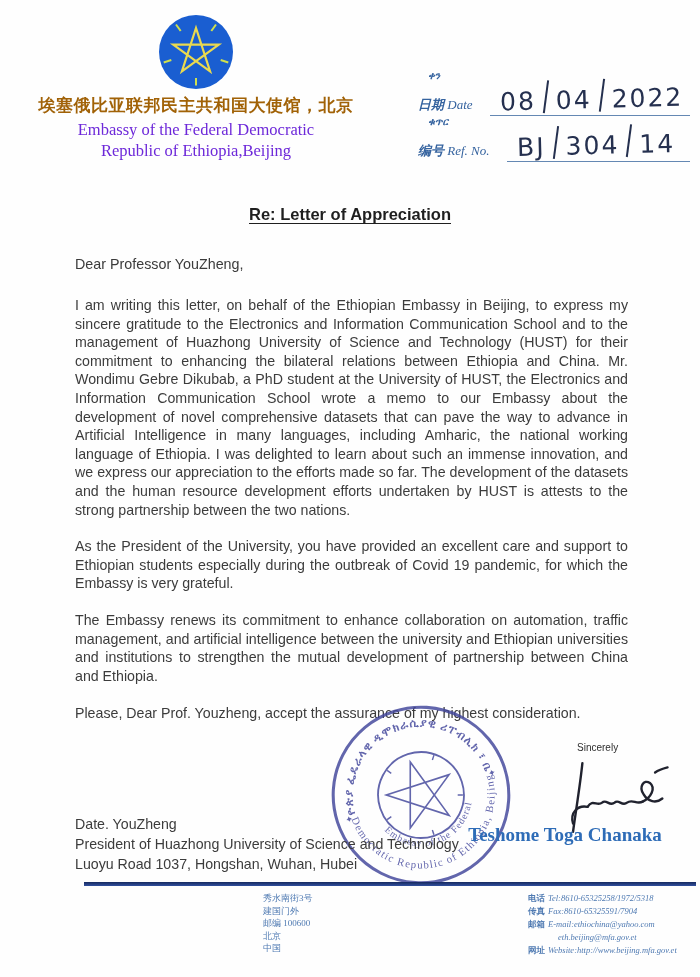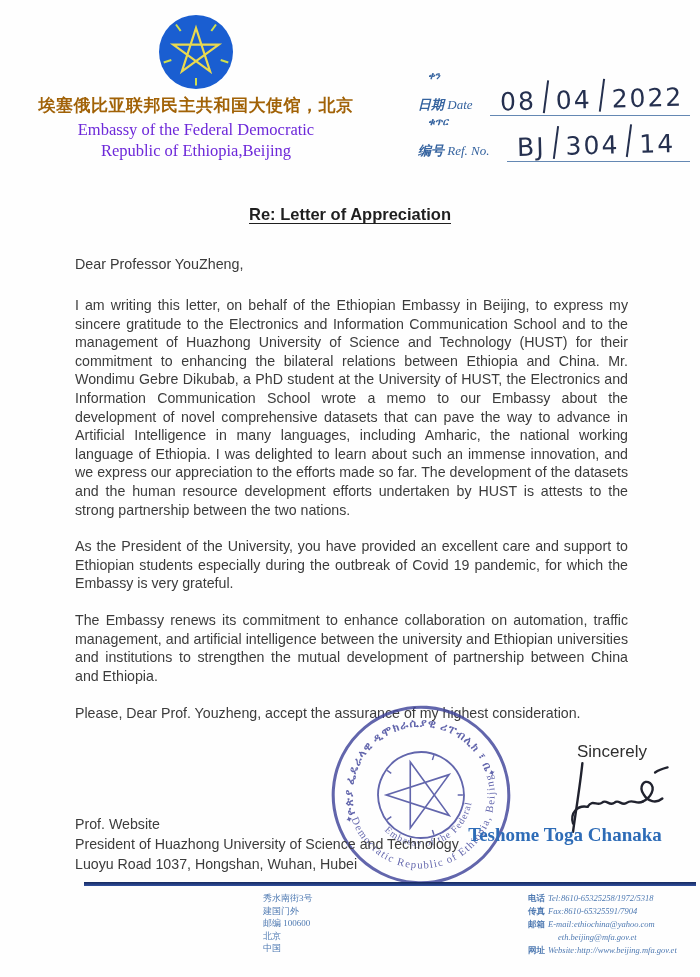--- a/index.html
+++ b/index.html
@@ -34,21 +34,21 @@
   .subject span{text-decoration:underline;text-underline-offset:3px;}
   .salutation{position:absolute;top:256px;left:75px;font-size:14.3px;}
   .body-par{position:absolute;left:75px;width:553px;text-align:justify;
     font-size:14.2px;line-height:18.6px;color:#3c3c3c;}
   .p1{top:296px;} .p2{top:537px;} .p3{top:611px;}
   .closing{top:704px;text-align:left;}
   
   .stamp{position:absolute;left:324px;top:698px;width:194px;height:194px;
     transform:rotate(-18deg);opacity:0.82;pointer-events:none;}
   
-  .sincerely{position:absolute;top:742px;left:577px;font-size:17px;color:#2e2e2e;}
+  .sincerely{position:absolute;top:742px;left:577px;font-size:10px;color:#2e2e2e;}
   .sig-svg{position:absolute;left:545px;top:758px;width:135px;height:80px;}
   .amb-block{position:absolute;left:443px;top:824px;width:244px;text-align:center;
     font-family:"Liberation Serif",serif;color:#2e6cb7;}
   .amb-name{font-size:19px;font-weight:bold;white-space:nowrap;}
   .amb-title{font-size:17px;margin-top:3px;}
   
   .recipient{position:absolute;left:75px;top:814px;font-size:14.2px;line-height:20px;color:#3c3c3c;}
   
   .footer-divider{position:absolute;left:84px;right:4px;top:882px;height:3.5px;
     background:linear-gradient(#16295f,#32509e);}
@@ -159,21 +159,21 @@
         <path d="M106,13 C110,10 114,9 118,8"></path>
       </g>
     </svg>
   </div>
 
   <div class="amb-block">
     <div class="amb-name">Teshome Toga Chanaka</div>
   </div>
 
   <div class="recipient">
-    <div>Prof. Website</div>
+    <div>Date. YouZheng</div>
     <div>President of Huazhong University of Science and Technology</div>
     <div>Luoyu Road 1037, Hongshan, Wuhan, Hubei</div>
   </div>
 
   <div class="footer-divider"></div>
 
 
   <div class="footer-col fc2">
     <div>秀水南街3号</div>
     <div>建国门外</div>

